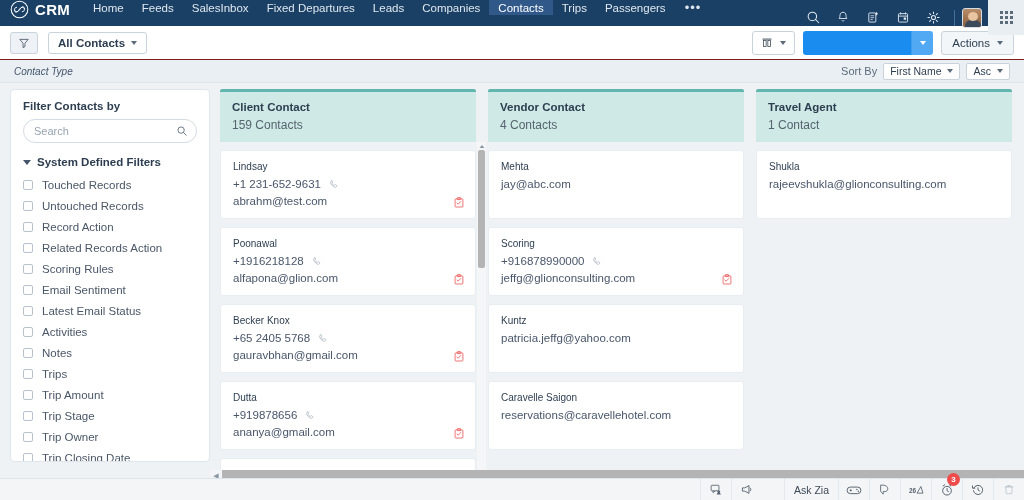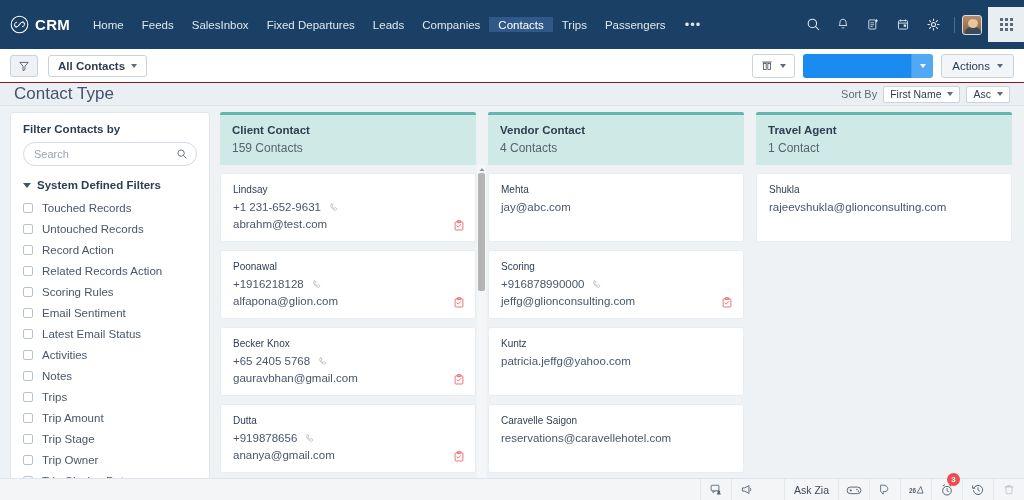--- a/index.html
+++ b/index.html
@@ -6,24 +6,24 @@
   html,body { width:1024px; height:500px; overflow:hidden; }
   body {
     font-family: "Liberation Sans", sans-serif;
     font-size: 12px;
     color: #2d3e50;
     background: #eef2f5;
   }
 
   
   .topnav {
-    height: 49px;
+    height: 26px;
     background: #1b4066;
     display: flex;
-    align-items: center;
+    align-items: flex-start;
     position: relative;
   }
   .brand {
     display:flex; align-items:center; gap:6px;
     padding: 0 14px 0 10px;
     color:#fff;
   }
   .brand-logo { width:19px; height:19px; }
   .brand-text { font-size:15px; font-weight:bold; letter-spacing:.3px; color:#fff; }
   .navitems { display:flex; align-items:stretch; }
@@ -109,21 +109,21 @@
   .btn-actions {
     height:24px;border:1px solid #c9d3dc;border-radius:3px;background:#f3f6f9;
     display:flex;align-items:center;gap:7px;padding:0 10px;font-size:11.5px;color:#2d3e50;cursor:pointer;
   }
 
   
   .subbar {
     height:23px; background:#eaeff3; display:flex; align-items:center;
     padding:0 14px; border-bottom:1px solid #dde4ea;
   }
-  .subbar .label { font-size:17px; color:#44546a; }
+  .subbar .label { font-size:10px; color:#44546a;font-style:italic; }
   .subbar .right { margin-left:auto; display:flex;align-items:center;gap:6px; }
   .sortby { font-size:11px; color:#5d6b7b; }
   .minisel {
     height:17px; border:1px solid #c9d3dc; border-radius:2px; background:#fff;
     display:flex;align-items:center;gap:6px;padding:0 6px;font-size:10.5px;color:#2d3e50;cursor:pointer;
   }
 
   
   .main { display:flex; height:408px; background:#eef2f5; }
 

